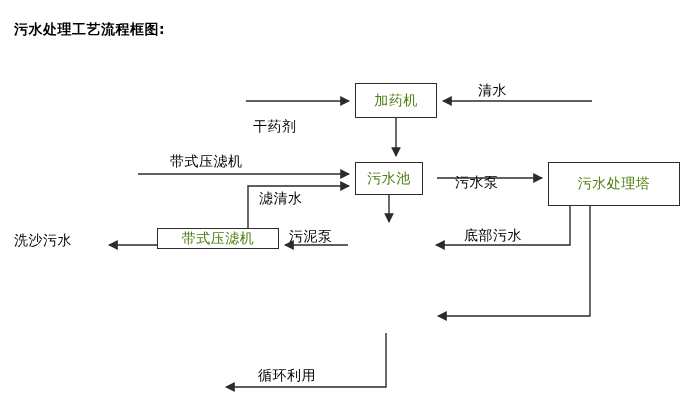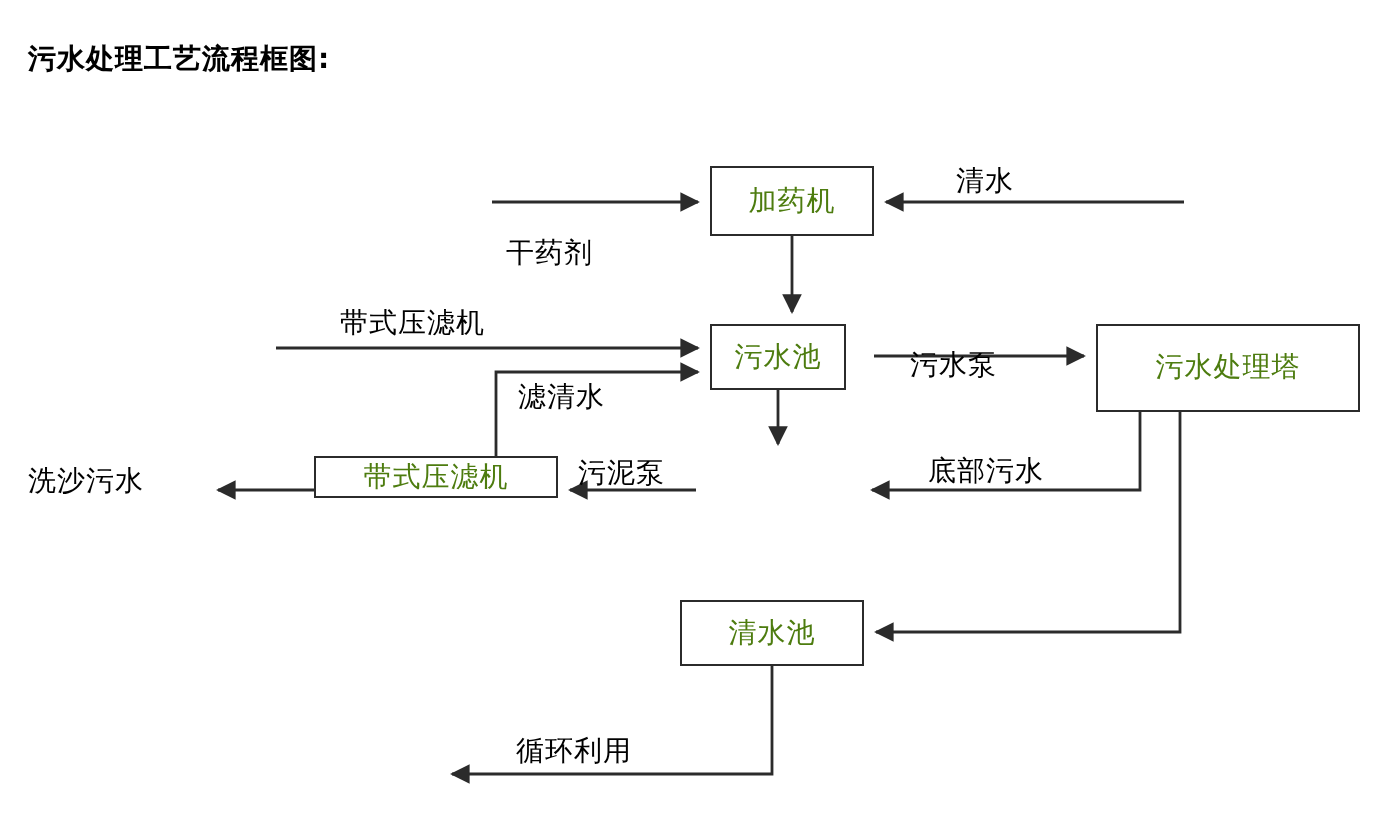--- a/index.html
+++ b/index.html
@@ -106,23 +106,20 @@
 
   <div class="node" style="left:548px; top:162px; width:132px; height:44px;">
     <span>污水处理塔</span>
   </div>
 
   <div class="node" style="left:157px; top:228px; width:122px; height:21px;">
     <span>带式压滤机</span>
   </div>
 
 
-  <div class="node" style="left:340px; top:300px; width:92px; height:33px;">
-    <span>清水池</span>
-  </div>
 
   <div class="edge-label" style="left:253px; top:82px;margin-top:36px;">干药剂</div>
 
   <div class="edge-label" style="left:478px; top:82px;">清水</div>
 
   <div class="edge-label" style="left:170px; top:153px;">带式压滤机</div>
 
   <div class="edge-label" style="left:259px; top:190px;">滤清水</div>
 
   <div class="edge-label" style="left:455px; top:158px;margin-top:16px;">污水泵</div>

